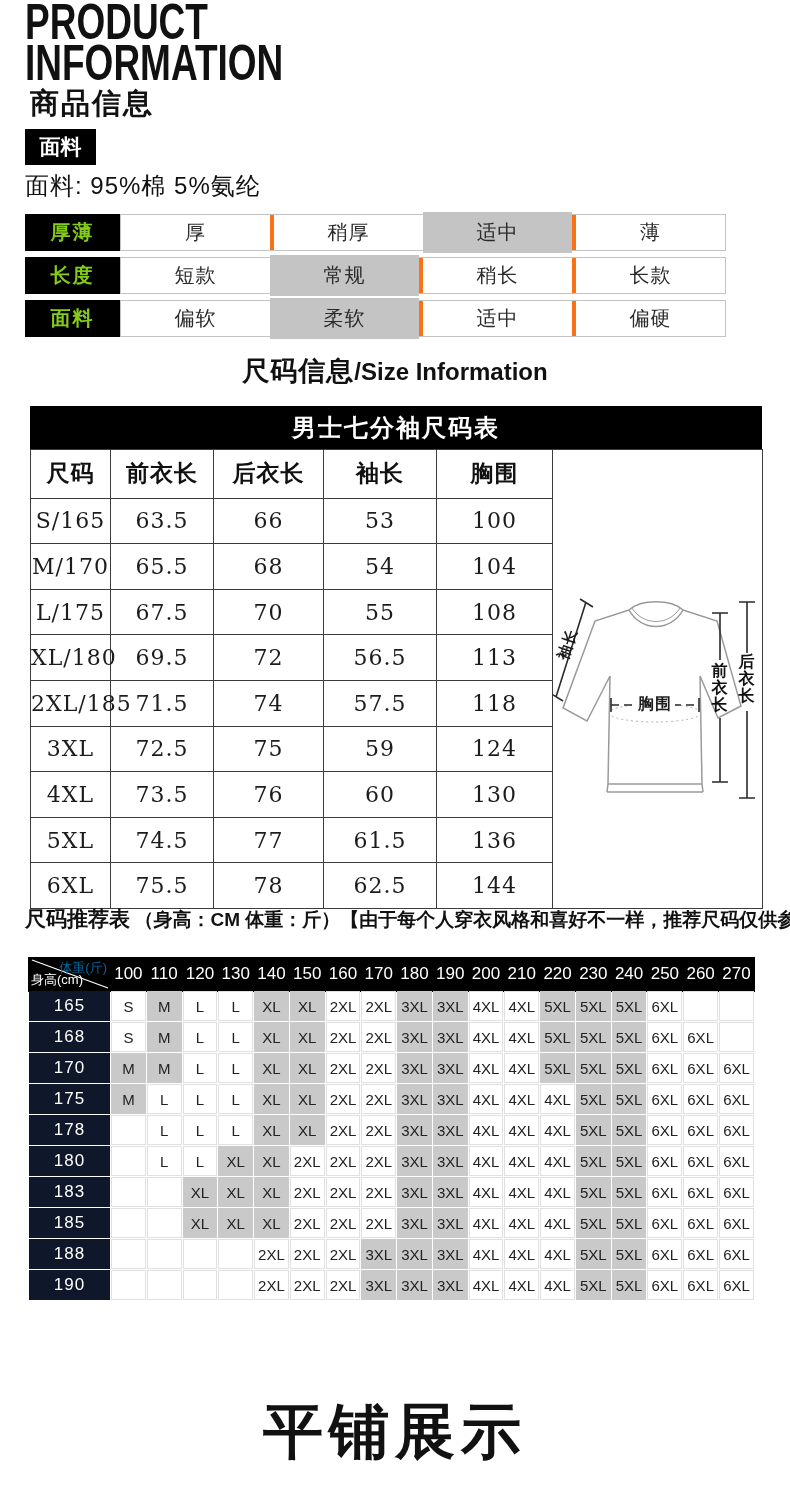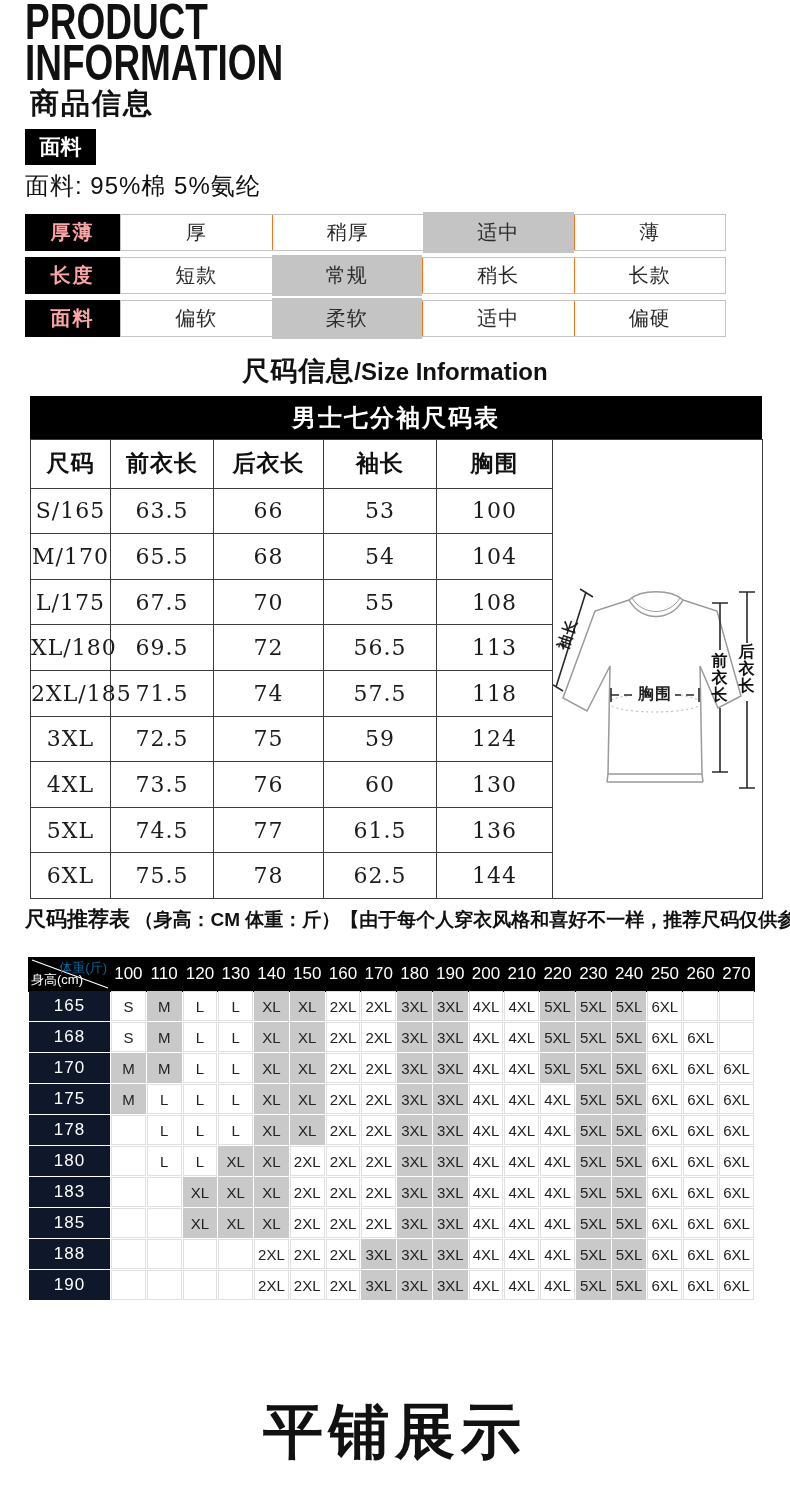--- a/index.html
+++ b/index.html
@@ -8,33 +8,33 @@
   
   .title-en{position:absolute;left:25px;top:2px;font-size:50px;line-height:41px;font-weight:900;
             letter-spacing:0px;transform:scaleX(.74);transform-origin:left top;white-space:nowrap;}
   .title-cn{position:absolute;left:30px;top:84px;font-size:29px;font-weight:900;letter-spacing:2px;}
   .badge{position:absolute;left:25px;top:129px;width:71px;height:36px;background:#000;color:#fff;
          font-size:21px;font-weight:700;display:flex;align-items:center;justify-content:center;}
   .fabric-desc{position:absolute;left:25px;top:170px;font-size:24px;font-weight:500;letter-spacing:1px;}
   
   .attrs{position:absolute;left:25px;top:214px;width:701px;}
   .attr-row{display:flex;height:37px;margin-bottom:6px;}
-  .attr-label{width:95px;background:#000;color:#fca5a5;font-size:20px;font-weight:700;
+  .attr-label{width:95px;background:#000;color:#84cc16;font-size:20px;font-weight:700;
               display:flex;align-items:center;justify-content:center;flex:none;letter-spacing:2px;}
   .attr-options{flex:1;display:flex;border:1px solid #c3c3c3;}
   .attr-opt{flex:1;display:flex;align-items:center;justify-content:center;font-size:20px;color:#2b2b2b;
-            border-left:1px solid #f97316;letter-spacing:1px;}
+            border-left:4px solid #f97316;letter-spacing:1px;}
   .attr-opt:first-child{border-left:none;}
   .attr-opt.sel{background:var(--c-highlight-gray,#c4c4c4);margin:-3px 0;border-left:none;}
   
   .size-heading{position:absolute;left:0;width:100%;top:353px;text-align:center;white-space:nowrap;}
   .size-heading .cn{font-size:27px;font-weight:800;letter-spacing:1px;}
   .size-heading .en{font-size:24px;font-weight:700;}
   
-  .size-wrap{position:absolute;left:30px;top:396px;width:732px;}
+  .size-wrap{position:absolute;left:30px;top:406px;width:732px;}
   .size-title{height:43px;background:#000;color:#fff;font-size:24px;font-weight:700;letter-spacing:2px;
               display:flex;align-items:center;justify-content:center;}
   table.size{border-collapse:collapse;table-layout:fixed;width:732px;}
   table.size th,table.size td{border:1px solid #3c3c3c;text-align:center;padding:0;}
   table.size th{height:47px;font-size:23px;font-weight:600;letter-spacing:1px;margin-left:24px;}
   table.size td{height:44px;font-family:"DejaVu Serif","Liberation Serif",serif;font-size:22px;
                 color:#1c1c1c;letter-spacing:1px;}
   td.diagram-cell{position:relative;background:#fff;vertical-align:top;}
   .vtext{width:18px;line-height:17px;font-size:16px;font-weight:700;word-break:break-all;
          text-align:center;color:#111;}

